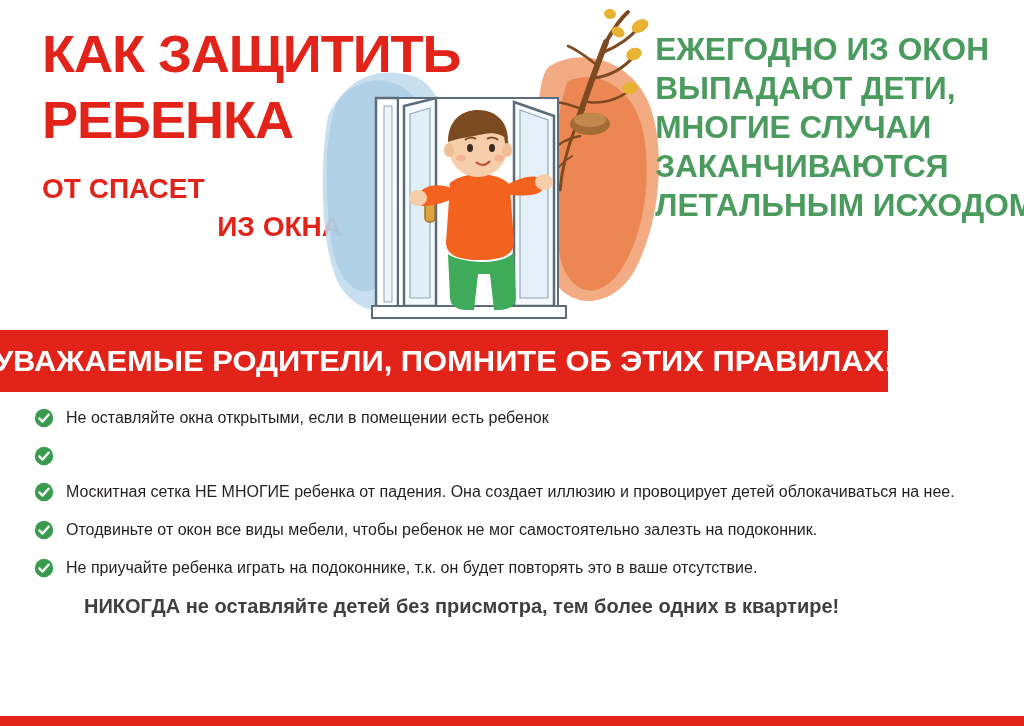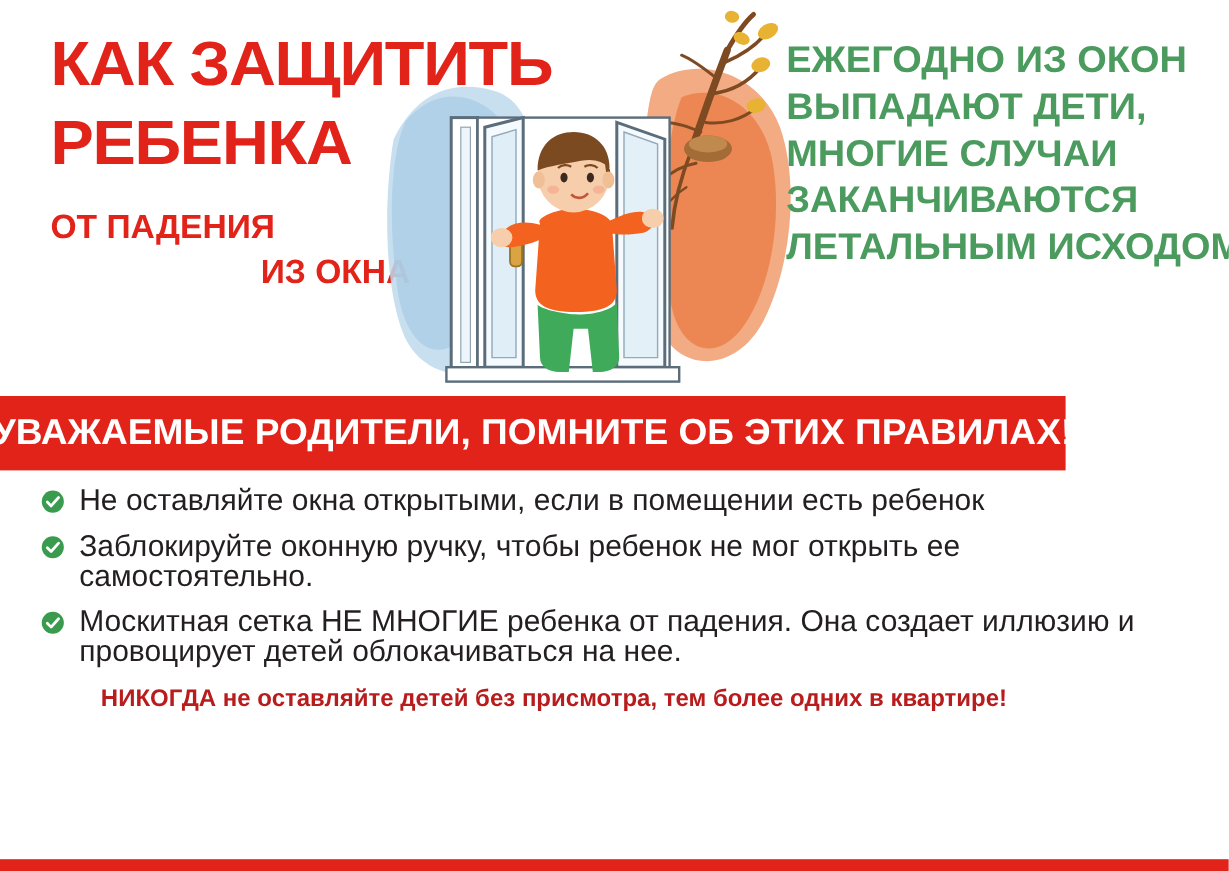--- a/index.html
+++ b/index.html
@@ -119,32 +119,32 @@
   }
   .check {
     flex: 0 0 auto;
     width: 20px;
     height: 20px;
     margin-top: 3px;
     margin-right: 12px;
   }
   .check svg { display: block; }
   .rule-text {
-    font-size: 25px;
+    font-size: 16px;
     line-height: 25px;
     color: #231f20;
     font-family: "Liberation Sans", sans-serif;
   }
 
   .footnote {
     margin-top: 6px;
     margin-left: 50px;
     font-size: 20px;
     line-height: 26px;
-    color: #b91c1c;
+    color: #404040;
     font-weight: bold;
   }
 
   .bottombar {
     position: absolute;
     left: 0;
     bottom: 0;
     width: 1024px;
     height: 10px;
     background: #e2231a;
@@ -153,21 +153,21 @@
 </head>
 <body>
 
 <div id="poster">
 
   <div class="top">
 
     <div class="headline">
       <div class="l1">КАК ЗАЩИТИТЬ</div>
       <div class="l2">РЕБЕНКА</div>
-      <div class="s1">ОТ ПАДЕНИЯ</div>
+      <div class="s1">ОТ СПАСЕТ</div>
       <div class="s2">ИЗ ОКНА</div>
     </div>
 
     <div class="illus">
       <svg width="350" height="322" viewBox="0 0 350 322" xmlns="http://www.w3.org/2000/svg">
 
         <path d="M10,110 C30,70 60,60 95,70 C120,78 130,110 128,150 C126,200 120,250 100,285 C80,315 40,310 22,280 C4,248 0,170 10,110 Z" fill="#bdd9ec" opacity="0.85"></path>
         <path d="M20,95 C45,65 80,70 100,95 C115,115 112,150 105,185 C98,222 85,262 62,280 C40,296 20,275 14,240 C6,190 6,125 20,95 Z" fill="#a6cbe4" opacity="0.7"></path>
 
         <path d="M232,60 C265,40 315,55 332,100 C348,145 342,215 318,262 C298,300 258,305 238,278 C218,250 212,180 218,125 C221,96 222,66 232,60 Z" fill="#f2a277" opacity="0.9"></path>
@@ -282,32 +282,49 @@
       <span class="rule-text">Не оставляйте окна открытыми, если в помещении есть ребенок</span>
     </div>
 
     <div class="rule">
       <span class="check">
         <svg width="20" height="20" viewBox="0 0 20 20">
             <circle cx="10" cy="10" r="9.2" fill="#3a9b4f"></circle>
             <path d="M5.4 10.4 L8.6 13.6 L14.8 6.6" stroke="#ffffff" stroke-width="2.3" fill="none" stroke-linecap="round" stroke-linejoin="round"></path>
           </svg>
       </span>
-      <span class="rule-text">Заблокируйте оконную ручку, чтобы ребенок не мог открыть ее самостоятельно.</span>
     </div>
 
     <div class="rule">
       <span class="check">
         <svg width="20" height="20" viewBox="0 0 20 20">
             <circle cx="10" cy="10" r="9.2" fill="#3a9b4f"></circle>
             <path d="M5.4 10.4 L8.6 13.6 L14.8 6.6" stroke="#ffffff" stroke-width="2.3" fill="none" stroke-linecap="round" stroke-linejoin="round"></path>
           </svg>
       </span>
       <span class="rule-text">Москитная сетка НЕ МНОГИЕ ребенка от падения. Она создает иллюзию и провоцирует детей облокачиваться на нее.</span>
     </div>
 
-
+    <div class="rule">
+      <span class="check">
+        <svg width="20" height="20" viewBox="0 0 20 20">
+            <circle cx="10" cy="10" r="9.2" fill="#3a9b4f"></circle>
+            <path d="M5.4 10.4 L8.6 13.6 L14.8 6.6" stroke="#ffffff" stroke-width="2.3" fill="none" stroke-linecap="round" stroke-linejoin="round"></path>
+          </svg>
+      </span>
+      <span class="rule-text">Отодвиньте от окон все виды мебели, чтобы ребенок не мог самостоятельно залезть на подоконник.</span>
+    </div>
+
+    <div class="rule">
+      <span class="check">
+        <svg width="20" height="20" viewBox="0 0 20 20">
+            <circle cx="10" cy="10" r="9.2" fill="#3a9b4f"></circle>
+            <path d="M5.4 10.4 L8.6 13.6 L14.8 6.6" stroke="#ffffff" stroke-width="2.3" fill="none" stroke-linecap="round" stroke-linejoin="round"></path>
+          </svg>
+      </span>
+      <span class="rule-text">Не приучайте ребенка играть на подоконнике, т.к. он будет повторять это в ваше отсутствие.</span>
+    </div>
 
     <div class="footnote">НИКОГДА не оставляйте детей без присмотра, тем более одних в квартире!</div>
   </div>
 
   <div class="bottombar"></div>
 </div>
 
 </body></html>

